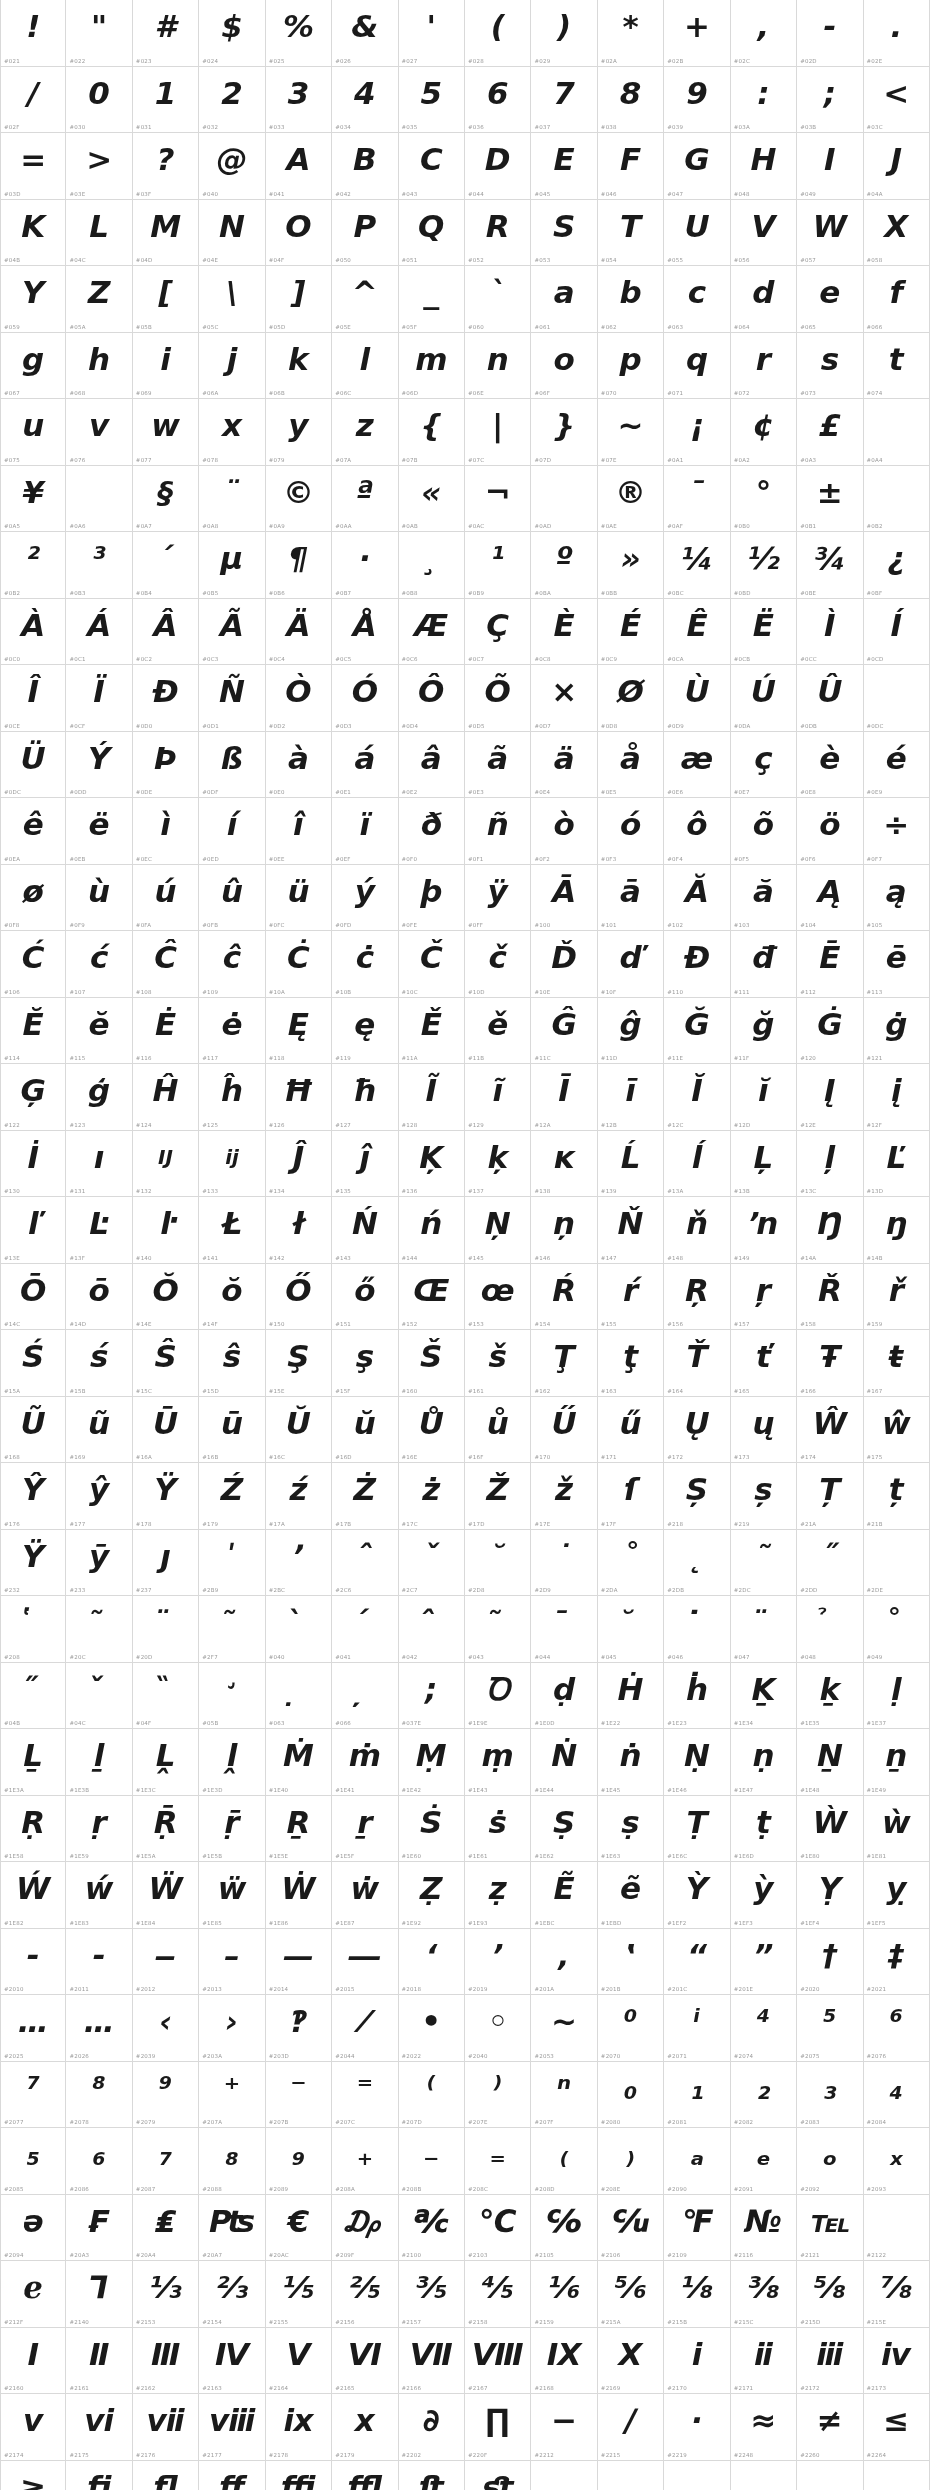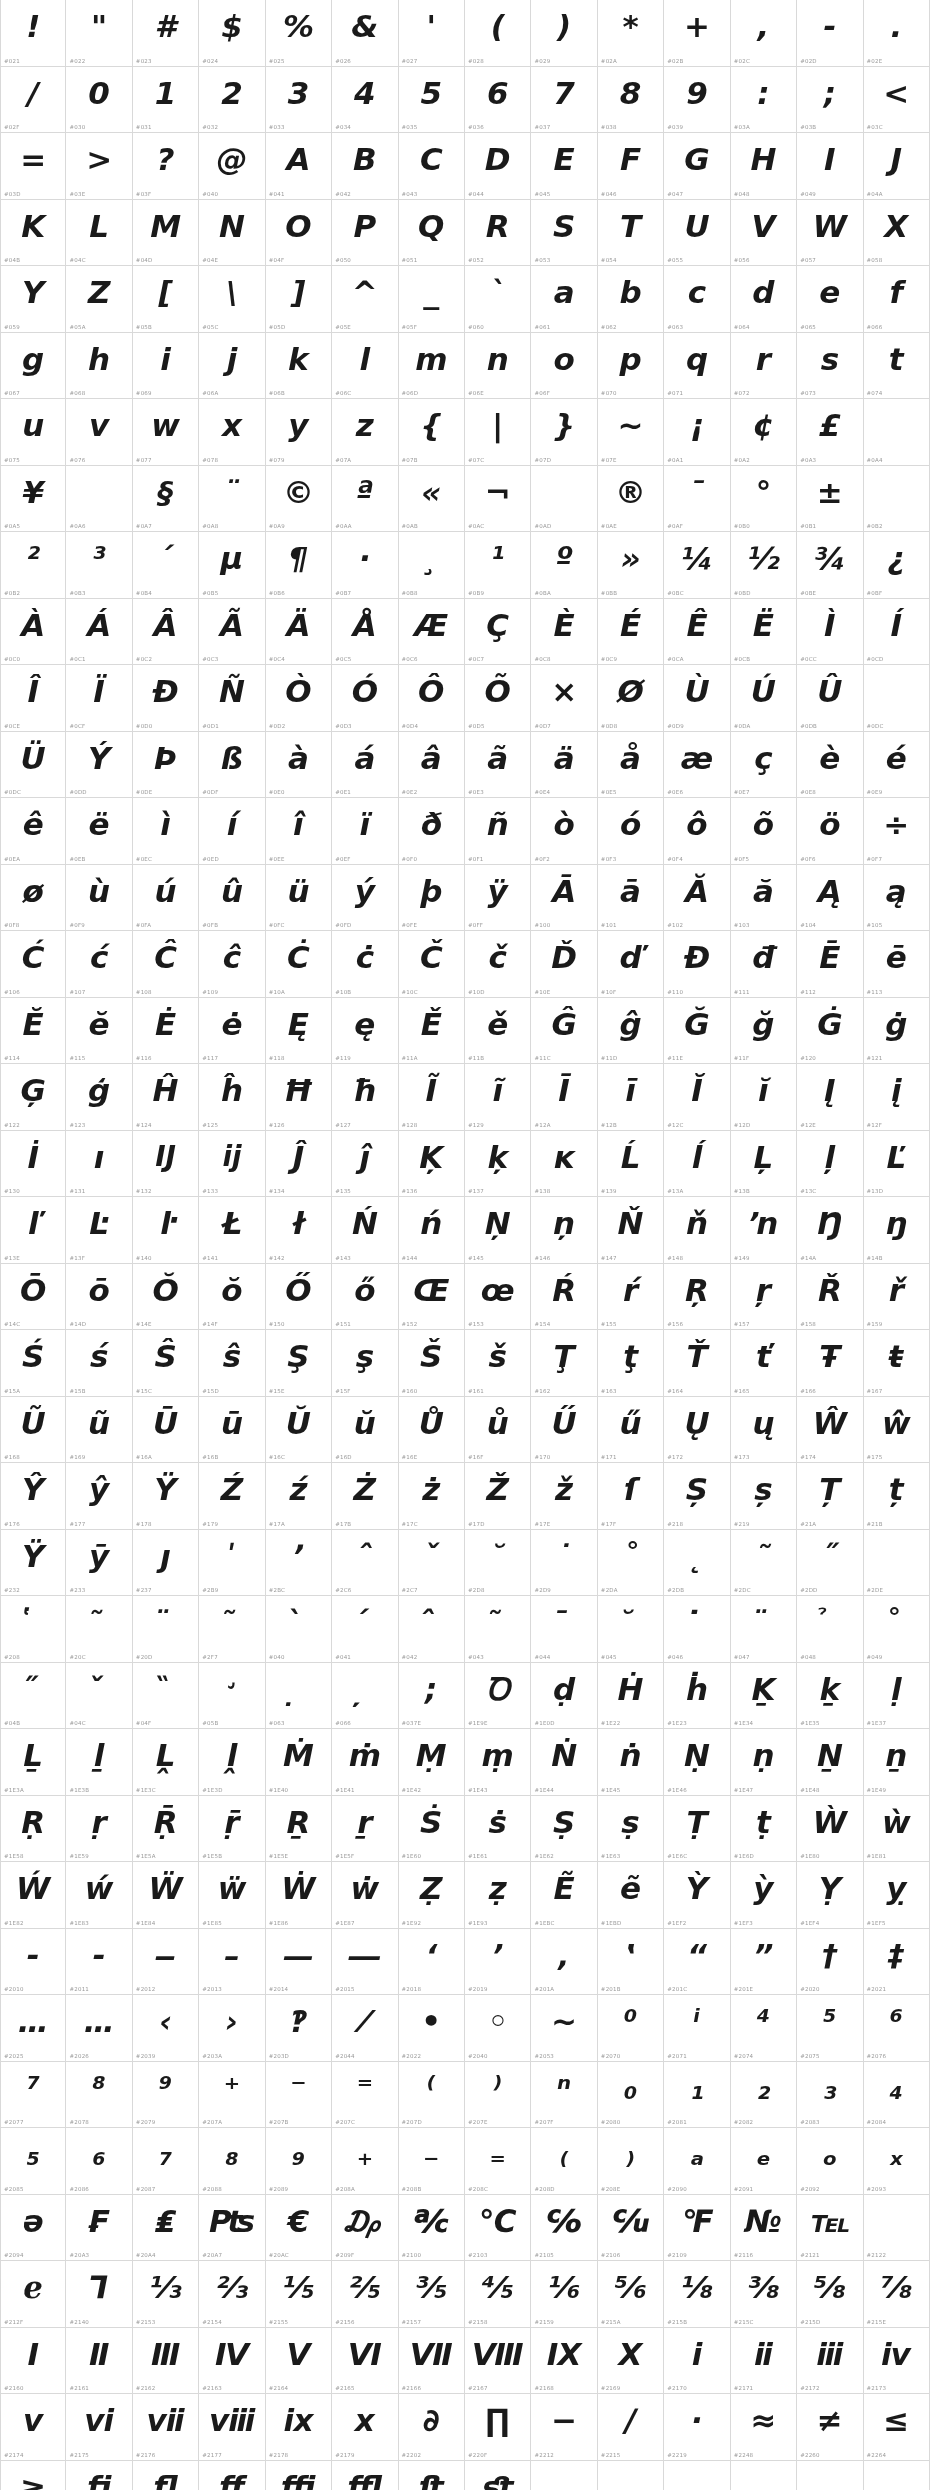--- a/index.html
+++ b/index.html
@@ -37,21 +37,21 @@
     height: 44px;
     line-height: 44px;
     text-align: center;
     font-family: "DejaVu Sans", sans-serif;
     font-style: italic;
     font-weight: 600;
     font-size: 31px;
     color: #1a1a1a;
     white-space: nowrap;
   }
-  .glyph.small { font-size: 28px; text-align: center; }
+  .glyph.small { font-size: 20px; text-align: center; }
   .code {
     position: absolute;
     left: 3px;
     bottom: 2px;
     font-family: "DejaVu Sans", sans-serif;
     font-style: normal;
     font-weight: normal;
     font-size: 5.5px;
     color: #9a9a9a;
     letter-spacing: 0.2px;

